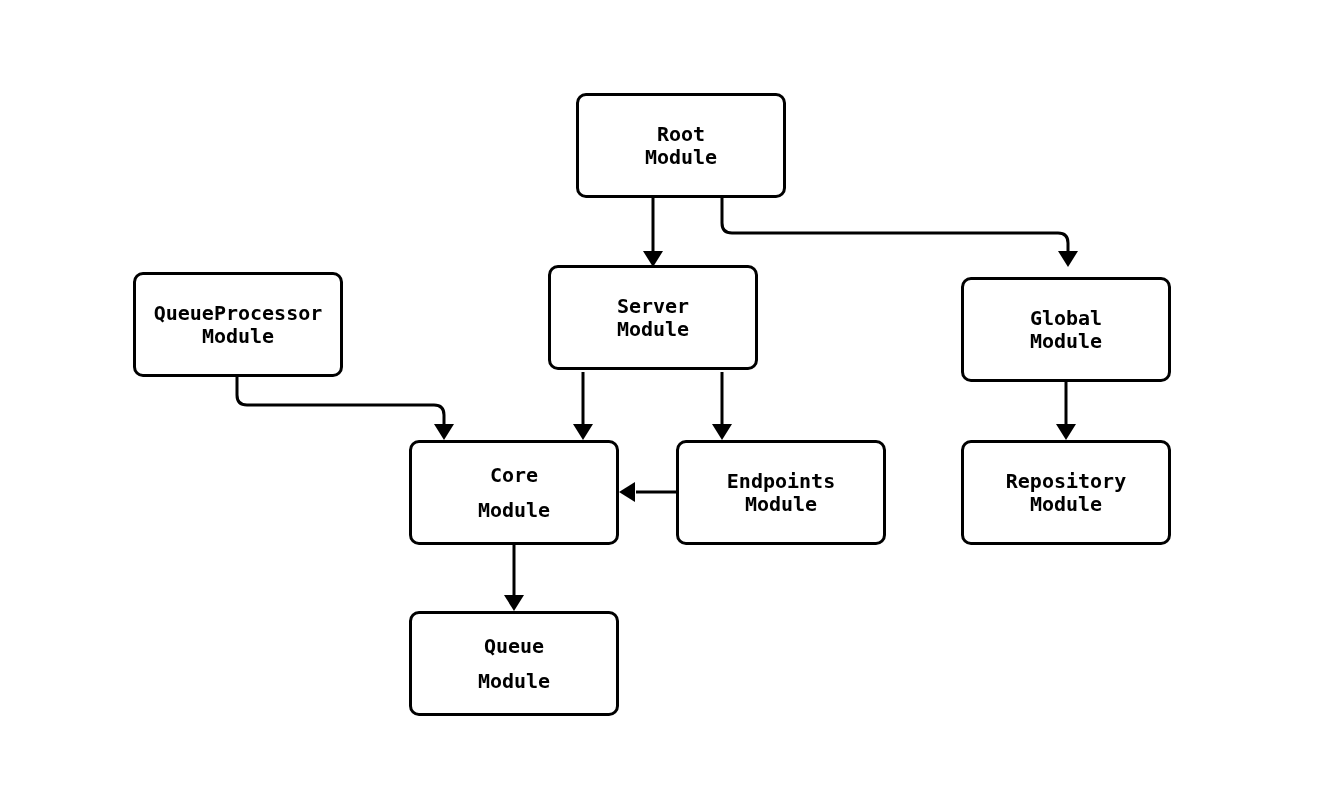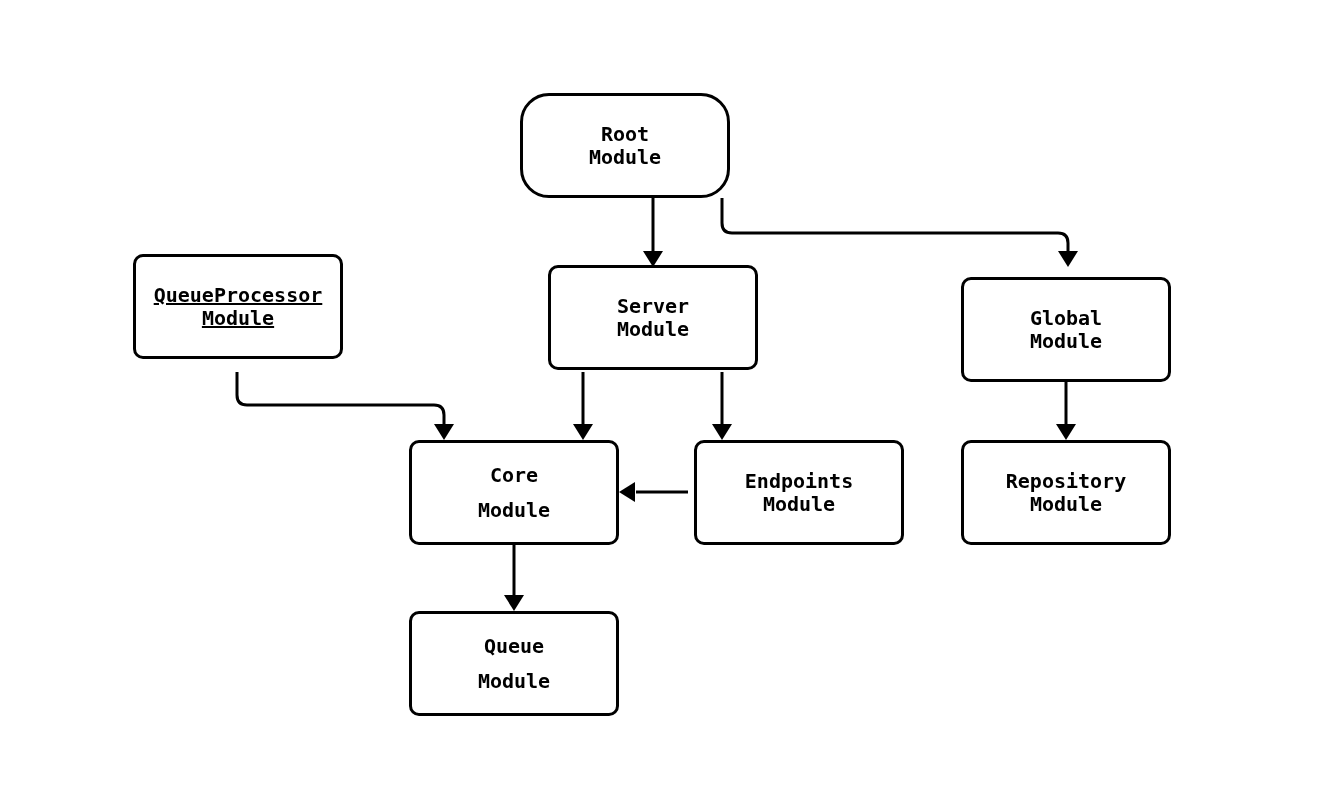--- a/index.html
+++ b/index.html
@@ -42,26 +42,26 @@
     display: flex;
     flex-direction: column;
     align-items: center;
     justify-content: center;
     text-align: center;
     font-weight: bold;
     font-size: 20px;
     line-height: 23px;
     color: #000000;
   }
-  .n-root           { left: 520px; top: 93px; border-radius: 29px;  }
-  .n-queueprocessor { left: 133px; top: 254px; text-decoration: underline; }
+  .n-root           { left: 576px; top: 93px;  }
+  .n-queueprocessor { left: 133px; top: 272px; }
   .n-server         { left: 548px; top: 265px; }
   .n-global         { left: 961px; top: 267px; margin-top: 10px; }
   .n-core           { left: 409px; top: 440px; gap: 12px; }
-  .n-endpoints      { left: 694px; top: 440px; }
+  .n-endpoints      { left: 676px; top: 440px; }
   .n-repository     { left: 961px; top: 440px; }
   .n-queue          { left: 409px; top: 611px; gap: 12px; }
 </style>
 </head>
 <body>
 
 <div class="canvas">
 
   <svg class="edges-layer" width="1337" height="809" viewBox="0 0 1337 809" xmlns="http://www.w3.org/2000/svg">
       <path d="M653,198 L653,252"></path>

